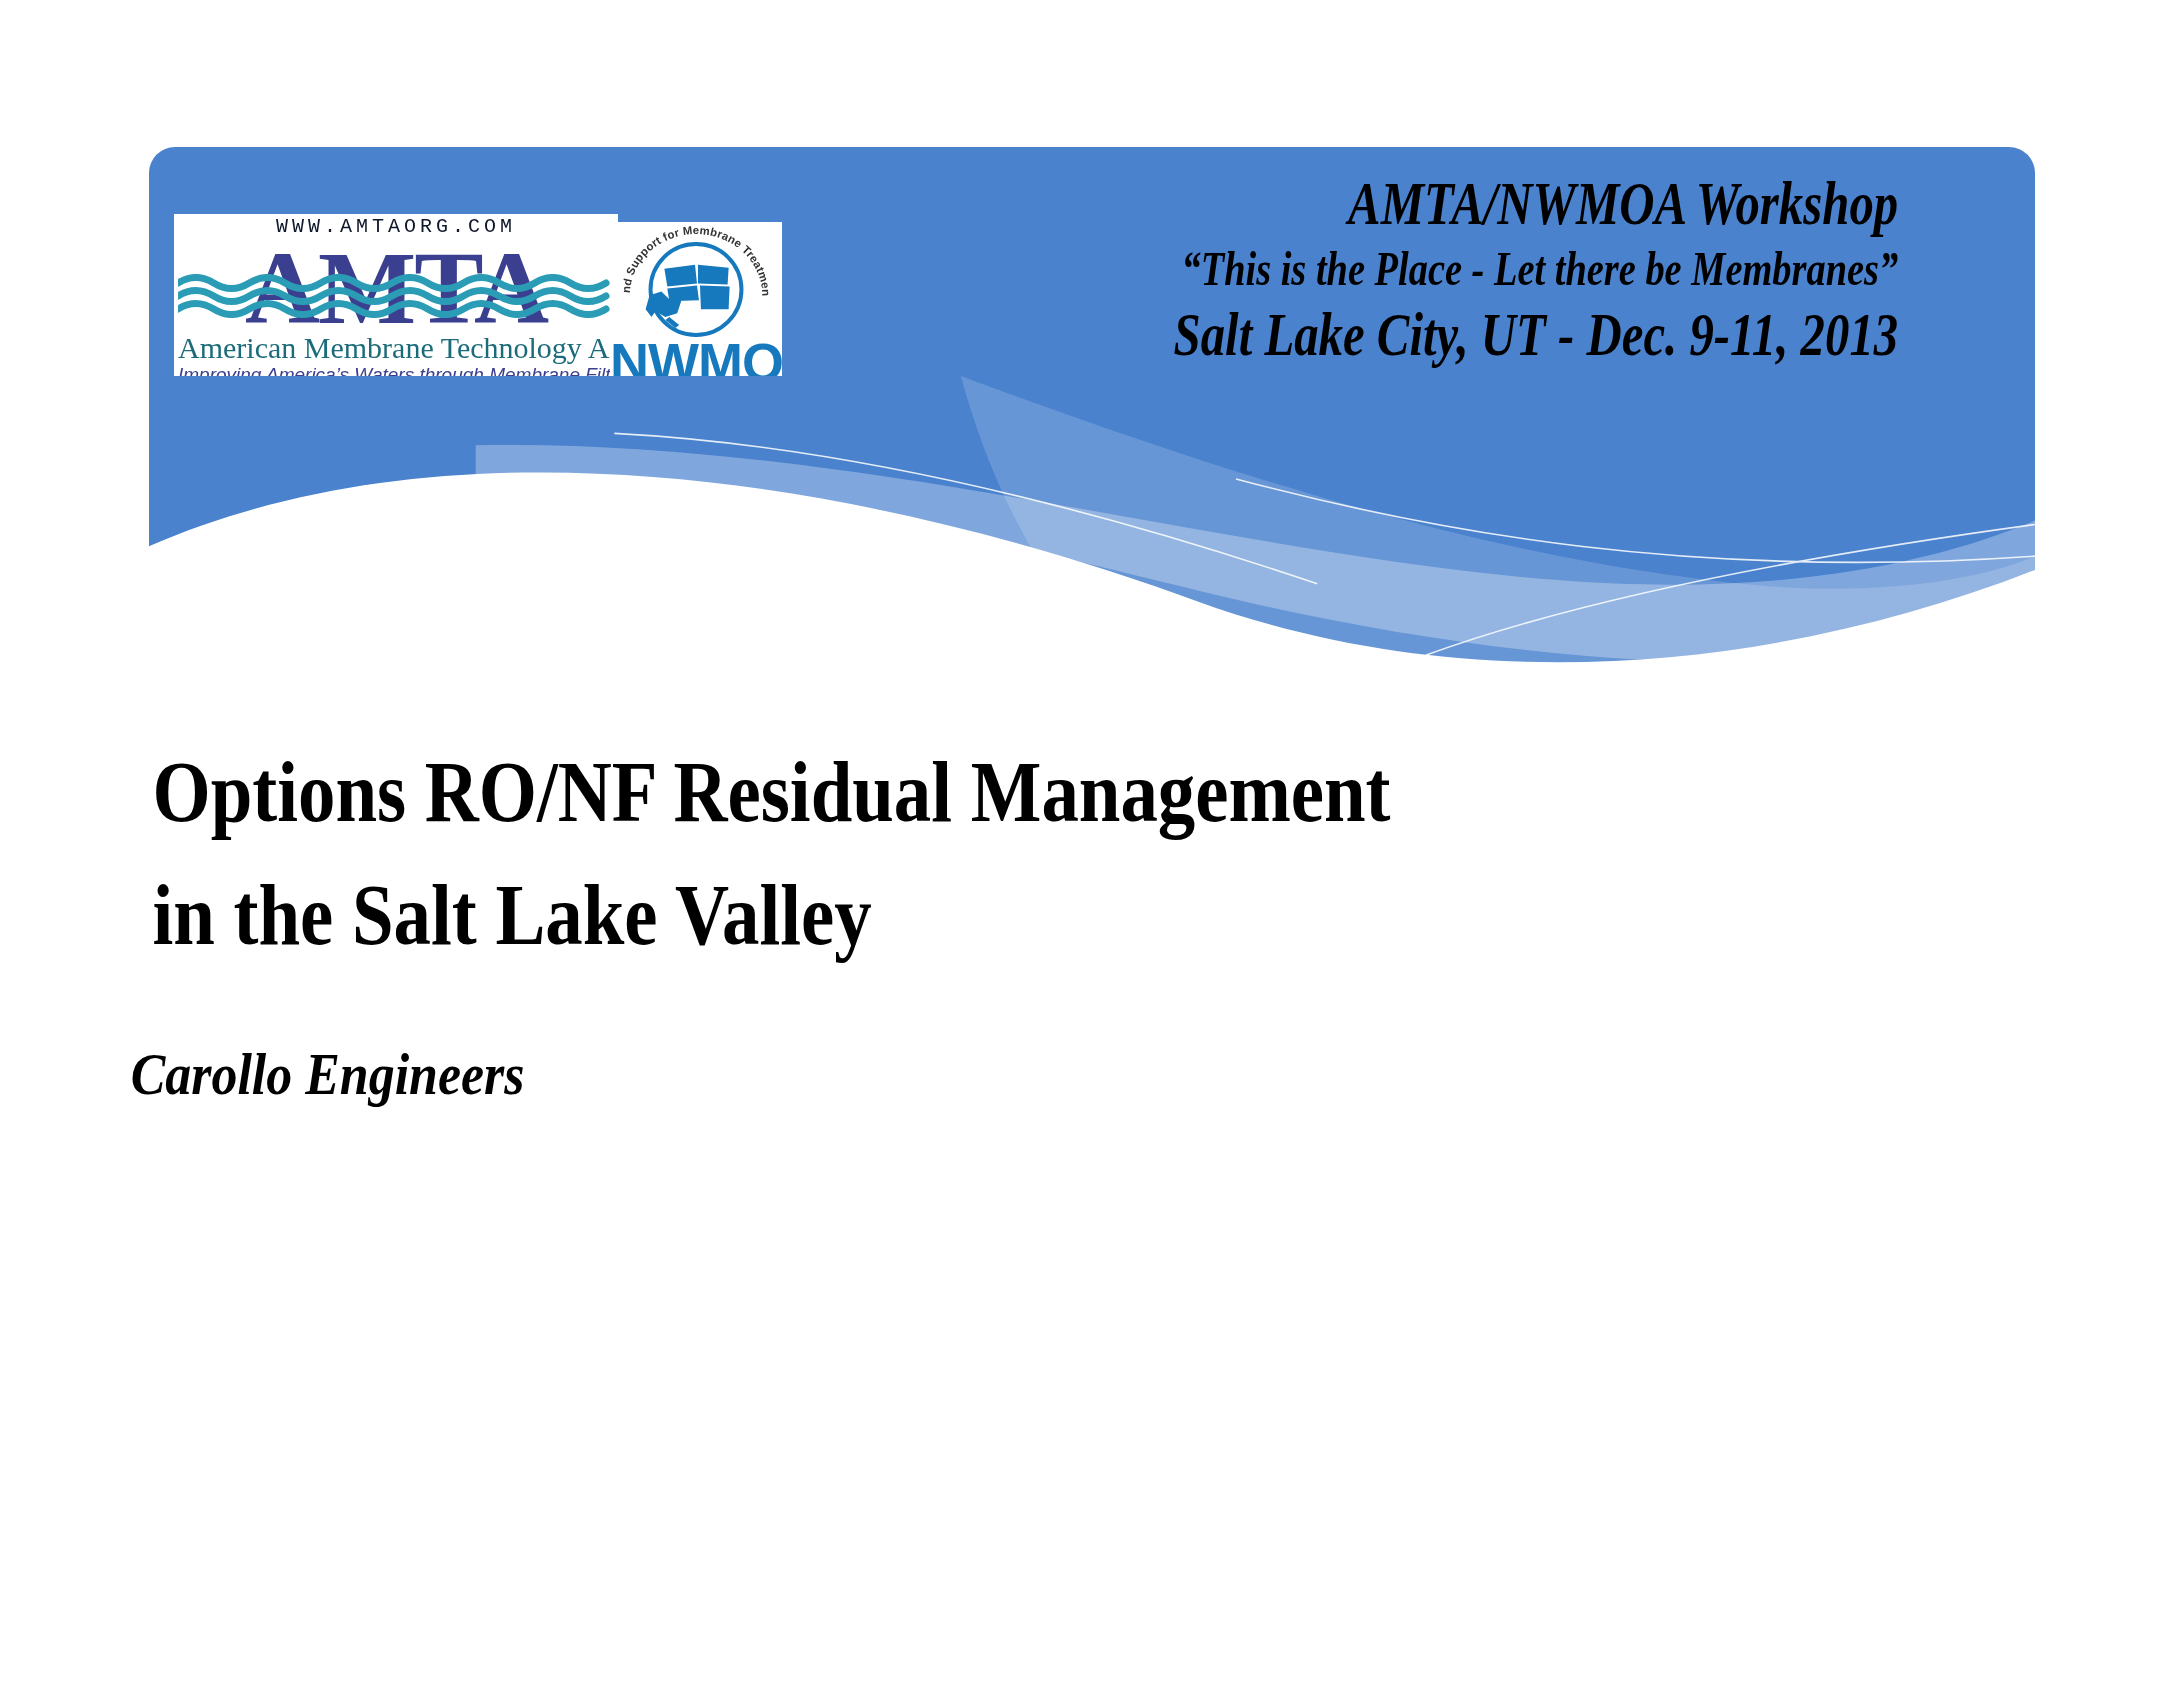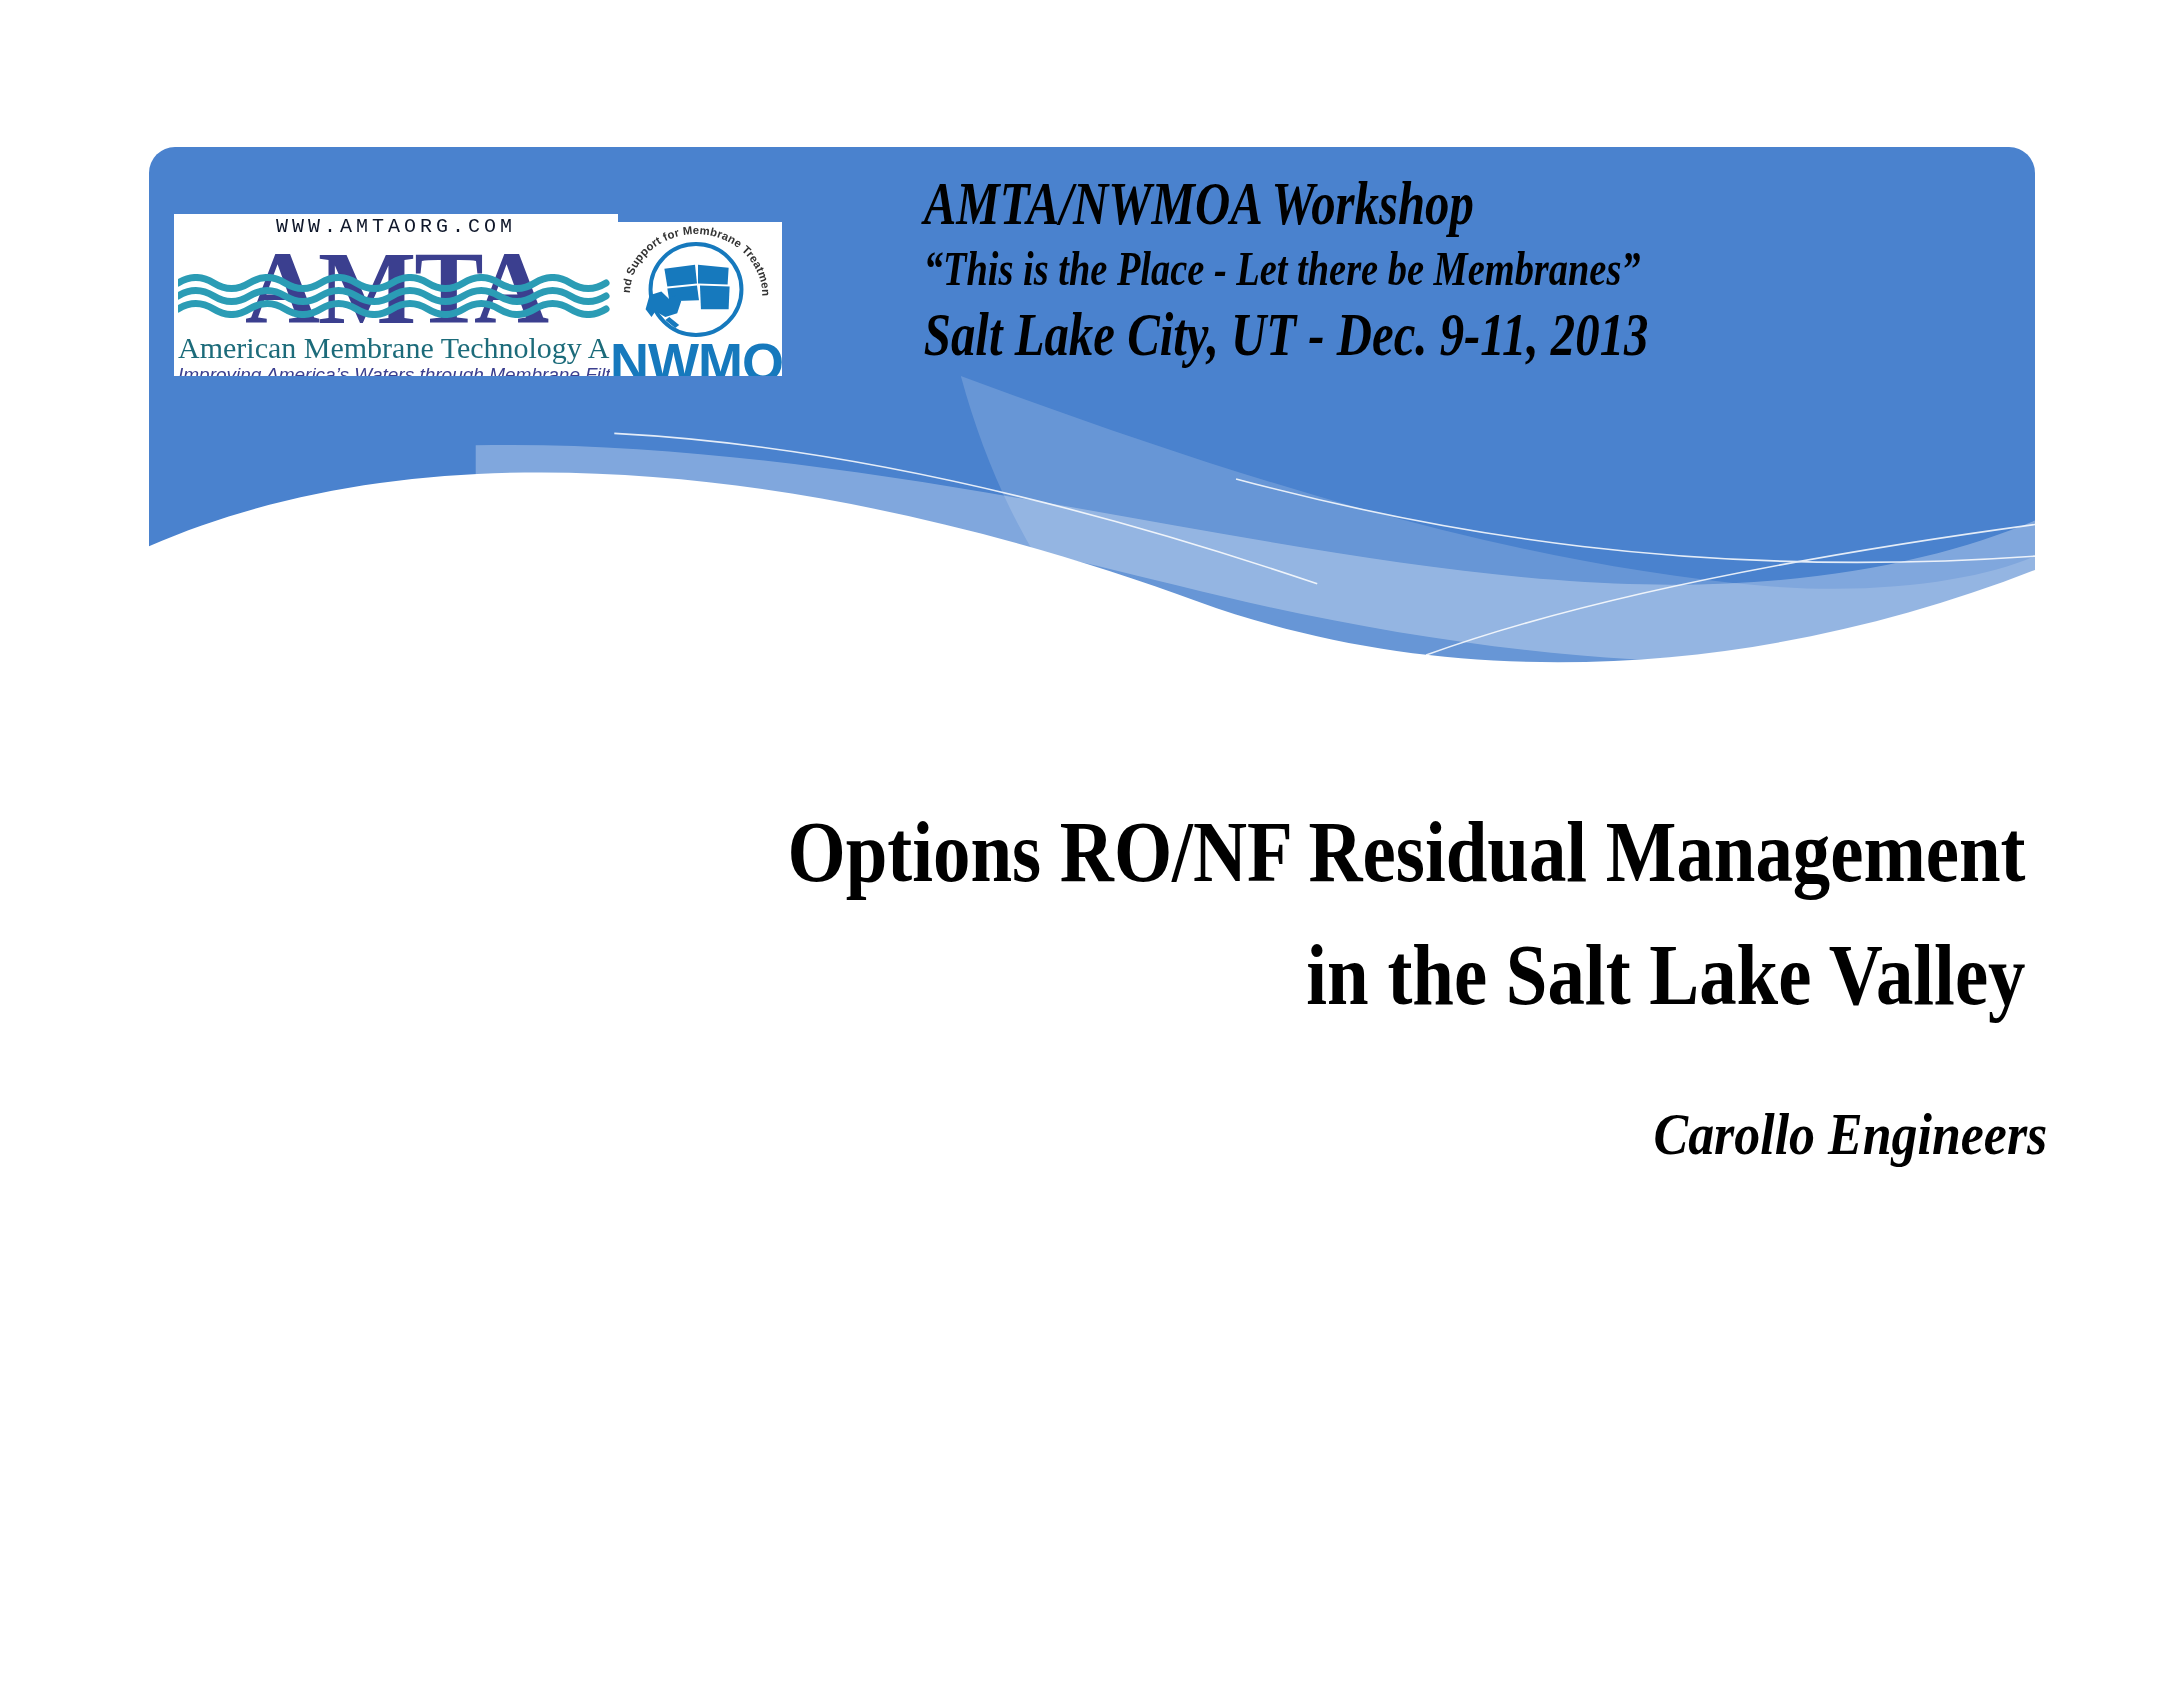--- a/index.html
+++ b/index.html
@@ -132,42 +132,42 @@
     color: #1679bd;
     white-space: nowrap;
   }
 
   
   #banner-text {
     position: absolute;
     left: 653px;
     top: 20px;
     width: 1218px;
-    text-align: left;
+    text-align: right;
     color: #000000;
   }
   .banner-line {
     font-family: "Liberation Serif", serif;
     font-weight: bold;
     font-style: italic;
     white-space: nowrap;
     transform: scaleX(0.80);
     transform-origin: center center;
   }
   #banner-line-1 { font-size: 61px; line-height: 73px; }
   #banner-line-2 { font-size: 48px; line-height: 57px; }
   #banner-line-3 { font-size: 61px; line-height: 75px; }
 
   
   #slide-body {
     position: absolute;
     left: 0;
-    top: 790px;
+    top: 730px;
     width: 2178px;
-    text-align: right;
+    text-align: left;
   }
   #slide-title {
     font-family: "Liberation Serif", serif;
     font-weight: bold;
     font-size: 87px;
     line-height: 123px;
     color: #000000;
     transform: scaleX(0.86);
     transform-origin: center center;
   }

